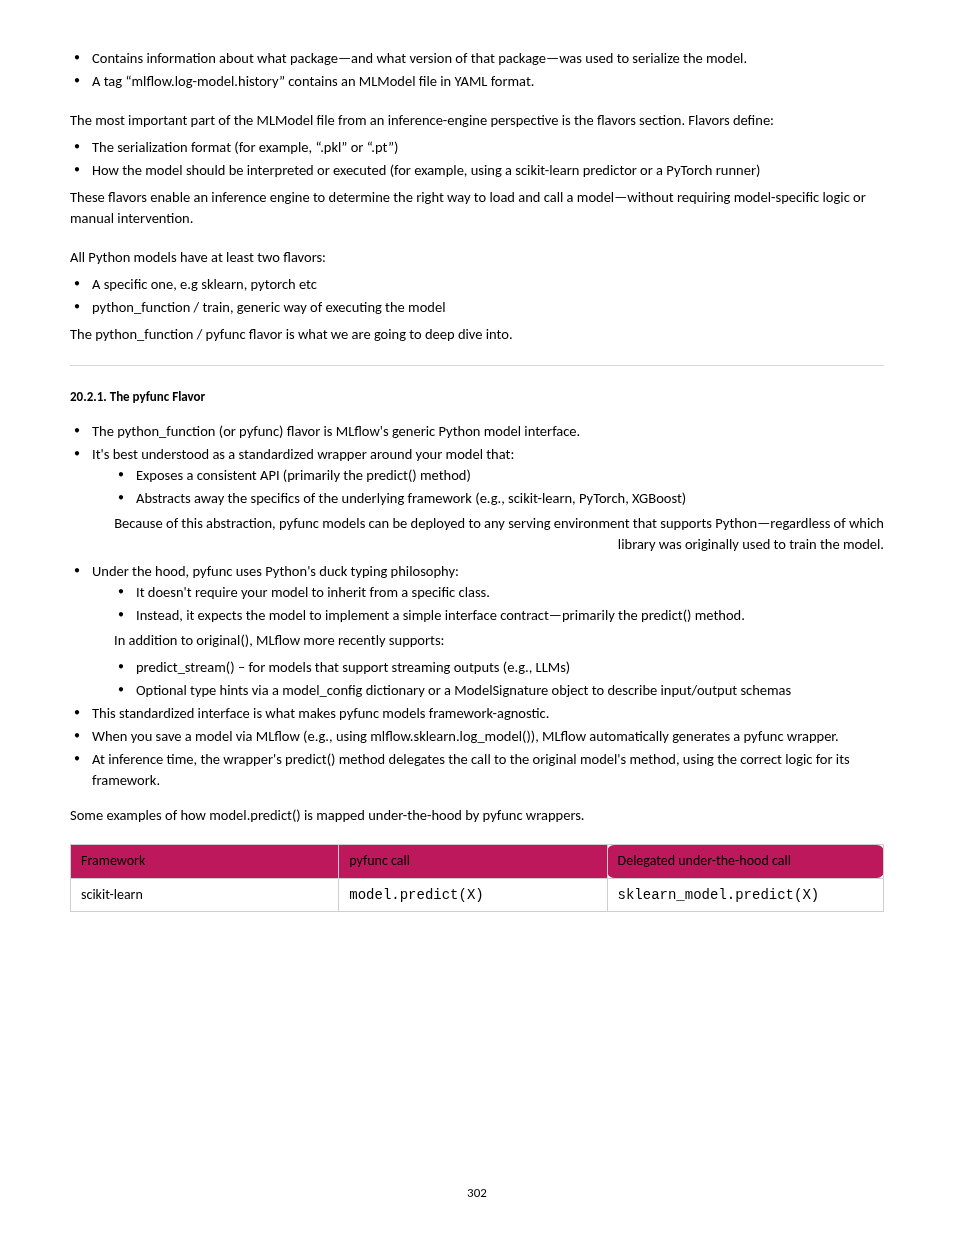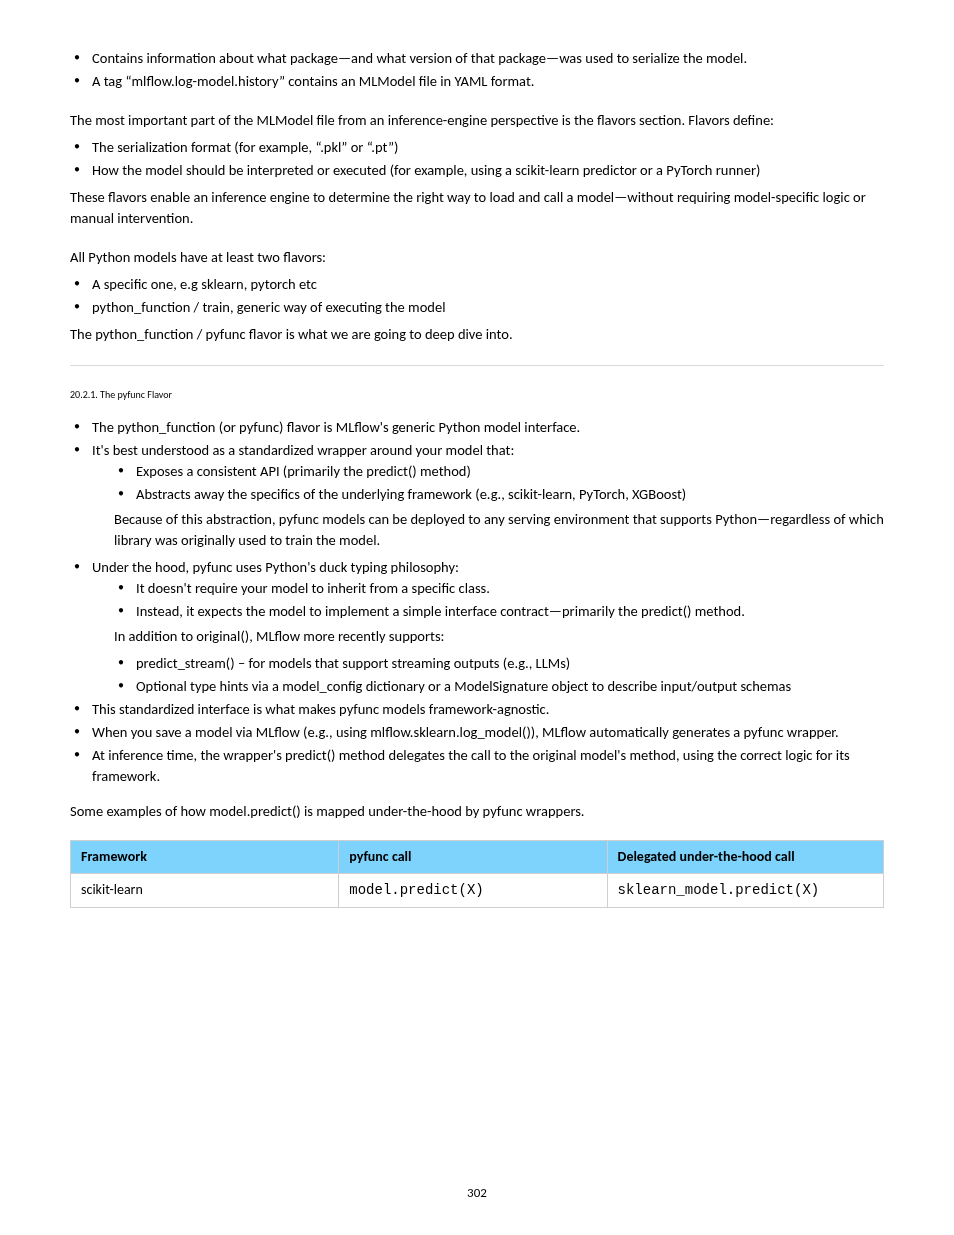--- a/index.html
+++ b/index.html
@@ -61,45 +61,45 @@
     top: 0;
     font-size: 12px;
     line-height: 1.6;
   }
   hr.rule {
     border: none;
     border-top: 1px solid #d9d9d9;
     margin: 20px 0 22px 0;
   }
   h3.section-head {
-    font-size: 10px;
-    font-weight: 400;
+    font-size: 13px;
+    font-weight: 700;
     margin: 0 0 14px 0;
   }
   .mono { font-family: "Courier New", monospace; font-size: 14px; }
   table.methods {
     border-collapse: collapse;
     width: 100%;
     margin-top: 18px;
     font-size: 14px;
   }
   table.methods th, table.methods td {
     border: 1px solid #cfcfcf;
     padding: 6px 10px;
     text-align: left;
     vertical-align: top;
   }
   table.methods th {
-    background: #7dd3fc;
-    font-weight: 700;
+    background: #be185d;
+    font-weight: 400;
     margin-top: 12px;
   }
   .col1 { width: 33%; }
   .col2 { width: 33%; }
-  .col3 { width: 34%; }
+  .col3 { width: 34%; border-radius: 7px; }
   .page-number {
     position: absolute;
     bottom: 32px;
     left: 0;
     width: 100%;
     text-align: center;
     font-size: 13px;
   }
 </style>
 </head>
@@ -137,21 +137,21 @@
   <h3 class="section-head">20.2.1. The pyfunc Flavor</h3>
 
   <ul class="bullets">
     <li><span>The python_function (or pyfunc) flavor is MLflow's generic Python model interface.</span></li>
     <li>
       <span>It's best understood as a standardized wrapper around your model that:</span>
       <ul class="sub-bullets">
         <li><span>Exposes a consistent API (primarily the predict() method)</span></li>
         <li><span>Abstracts away the specifics of the underlying framework (e.g., scikit-learn, PyTorch, XGBoost)</span></li>
       </ul>
-      <p class="para sub" style="margin-top:4px;">Because of this abstraction, pyfunc models can be deployed to any serving environment that supports Python—regardless of which library was originally used to train the model.</p>
+      <p class="para sub" style="margin-top:4px;text-align:right;">Because of this abstraction, pyfunc models can be deployed to any serving environment that supports Python—regardless of which library was originally used to train the model.</p>
     </li>
     <li>
       <span>Under the hood, pyfunc uses Python's duck typing philosophy:</span>
       <ul class="sub-bullets">
         <li><span>It doesn't require your model to inherit from a specific class.</span></li>
         <li><span>Instead, it expects the model to implement a simple interface contract—primarily the predict() method.</span></li>
       </ul>
       <p class="para sub" style="margin-top:4px;">In addition to original(), MLflow more recently supports:</p>
       <ul class="sub-bullets">
         <li><span>predict_stream() – for models that support streaming outputs (e.g., LLMs)</span></li>

